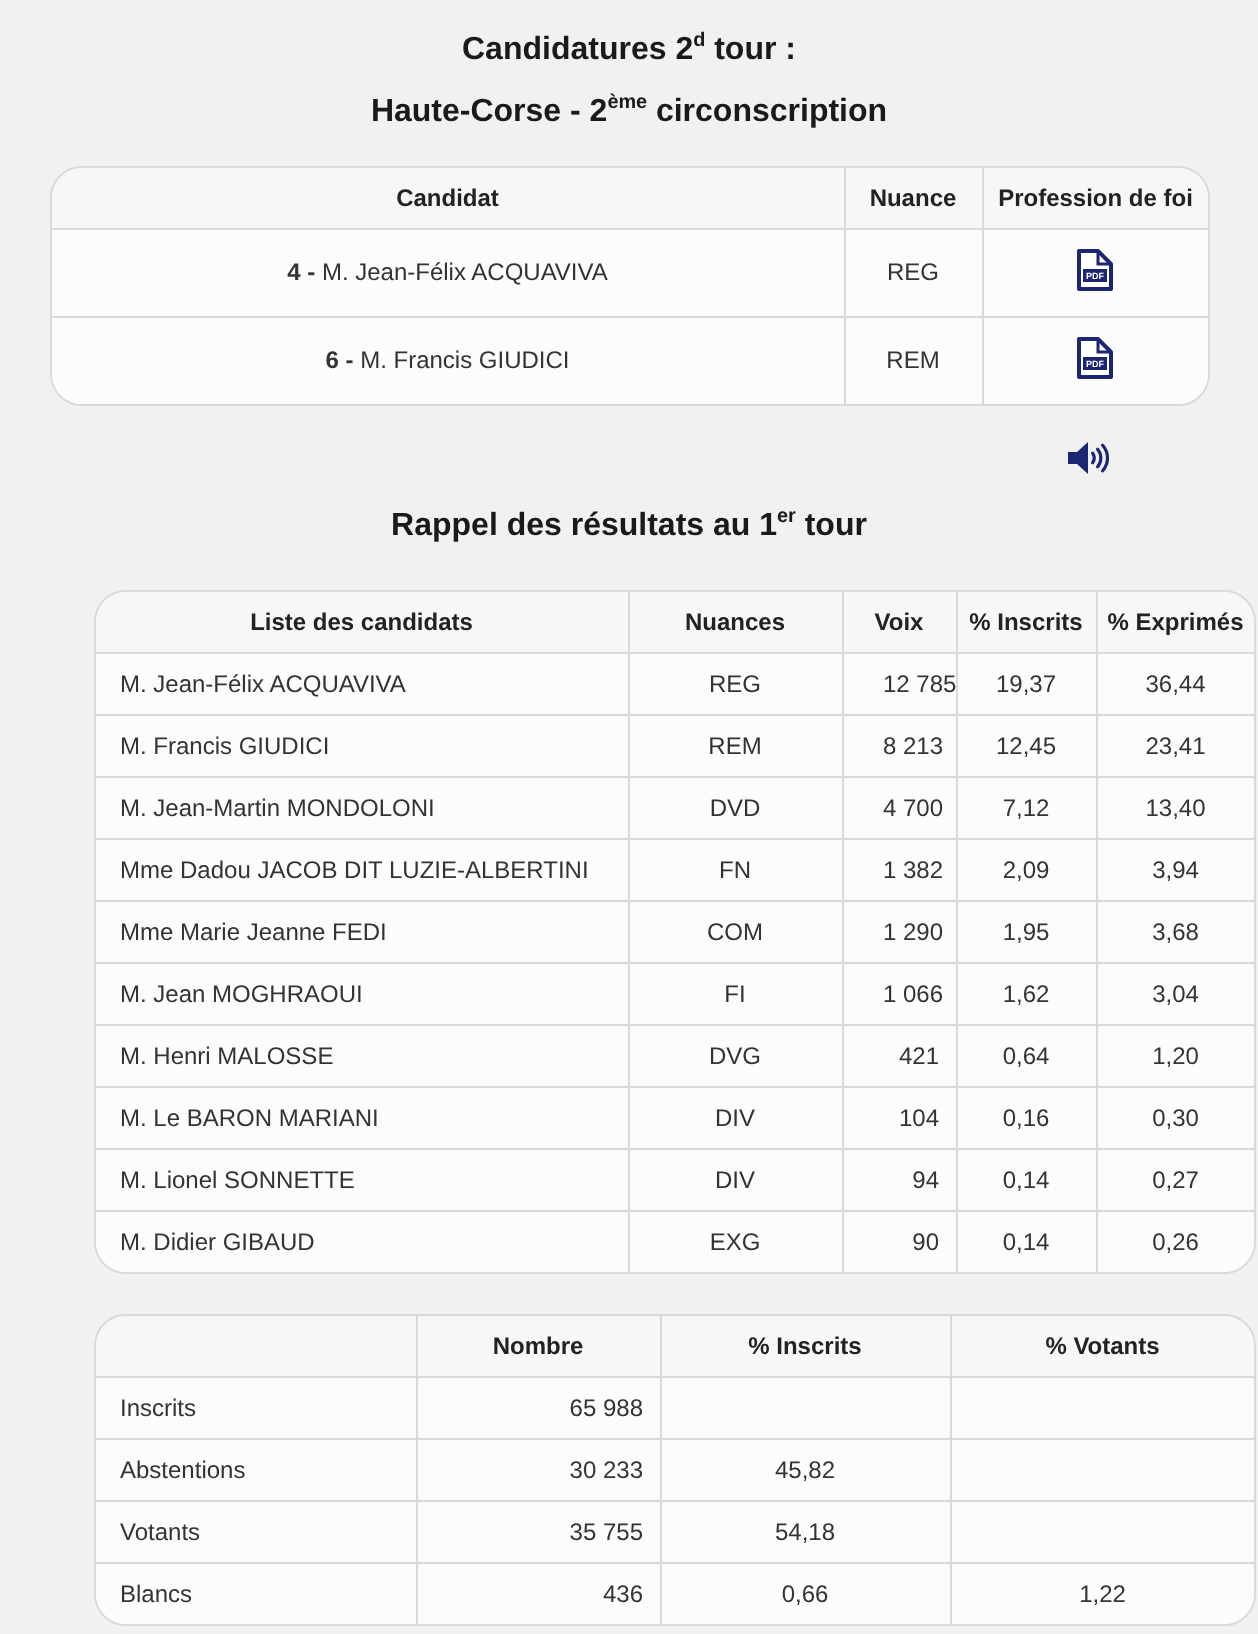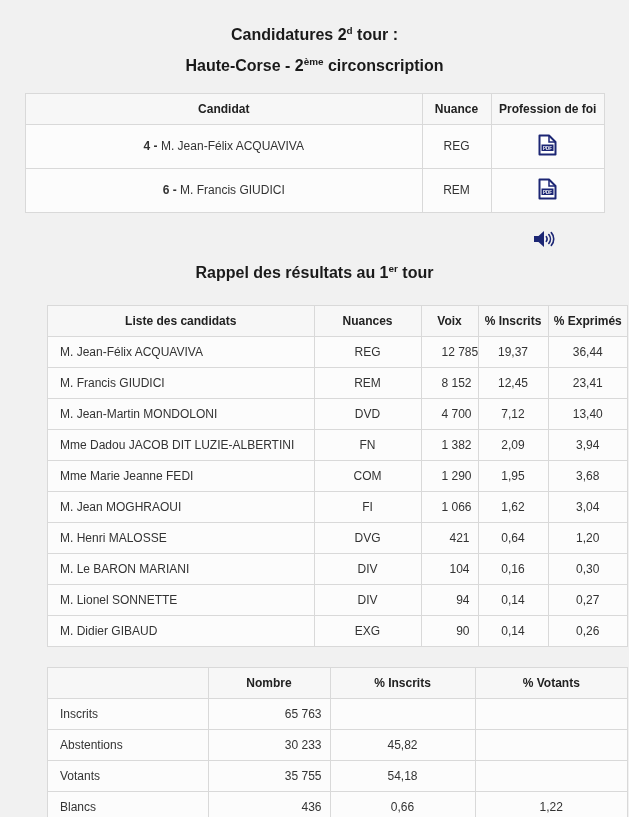--- a/index.html
+++ b/index.html
@@ -3,30 +3,30 @@
 <meta charset="utf-8">
 <style>
   html,body{margin:0;padding:0;}
   body{
     width:629px;height:817px;overflow:hidden;
     background:#f1f1f1;
     font-family:"Liberation Sans",sans-serif;
     -webkit-font-smoothing:antialiased;
   }
   .title{
-    padding-top:17px;text-align:center;
+    padding-top:7px;text-align:center;
     font-size:16px;font-weight:bold;color:#1a1a1a;line-height:27px;
   }
   sup{font-size:0.62em;}
   .section-heading{
     margin-top:13px;text-align:center;
     font-size:16px;font-weight:bold;color:#1a1a1a;
   }
   .tbl-wrap{
-    border:1px solid #d9d9d9;border-radius:0;
+    border:1px solid #d9d9d9;border-radius:16px;
     background:#fcfcfc;overflow:hidden;
   }
   .t1{margin:13px 0 0 25px;width:578px;}
   .t2{margin:23px 0 0 47px;width:579px;}
   .t3{margin:20px 0 0 47px;width:579px;}
   table{border-collapse:collapse;width:100%;table-layout:fixed;}
   th,td{font-size:12px;vertical-align:middle;text-align:center;overflow:hidden;white-space:nowrap;}
   th{font-weight:bold;color:#222;background:#f7f7f7;padding:8px 5px;}
   td{color:#333;background:#fcfcfc;padding:8px 5px;}
   .t1 td{padding:9px 5px;}
@@ -133,21 +133,21 @@
     <tr>
         <td class="al">M. Jean-Félix ACQUAVIVA</td>
         <td>REG</td>
         <td class="ar">12 785</td>
         <td>19,37</td>
         <td>36,44</td>
       </tr>
         <tr>
         <td class="al">M. Francis GIUDICI</td>
         <td>REM</td>
-        <td class="ar">8 152</td>
+        <td class="ar">8 213</td>
         <td>12,45</td>
         <td>23,41</td>
       </tr>
         <tr>
         <td class="al">M. Jean-Martin MONDOLONI</td>
         <td>DVD</td>
         <td class="ar">4 700</td>
         <td>7,12</td>
         <td>13,40</td>
       </tr>
@@ -217,21 +217,21 @@
         <th></th>
         <th>Nombre</th>
         <th>% Inscrits</th>
         <th>% Votants</th>
       </tr>
     </thead>
     <tbody>
 
     <tr>
         <td class="al">Inscrits</td>
-        <td class="ar">65 763</td>
+        <td class="ar">65 988</td>
         <td></td>
         <td></td>
       </tr>
         <tr>
         <td class="al">Abstentions</td>
         <td class="ar">30 233</td>
         <td>45,82</td>
         <td></td>
       </tr>
         <tr>

